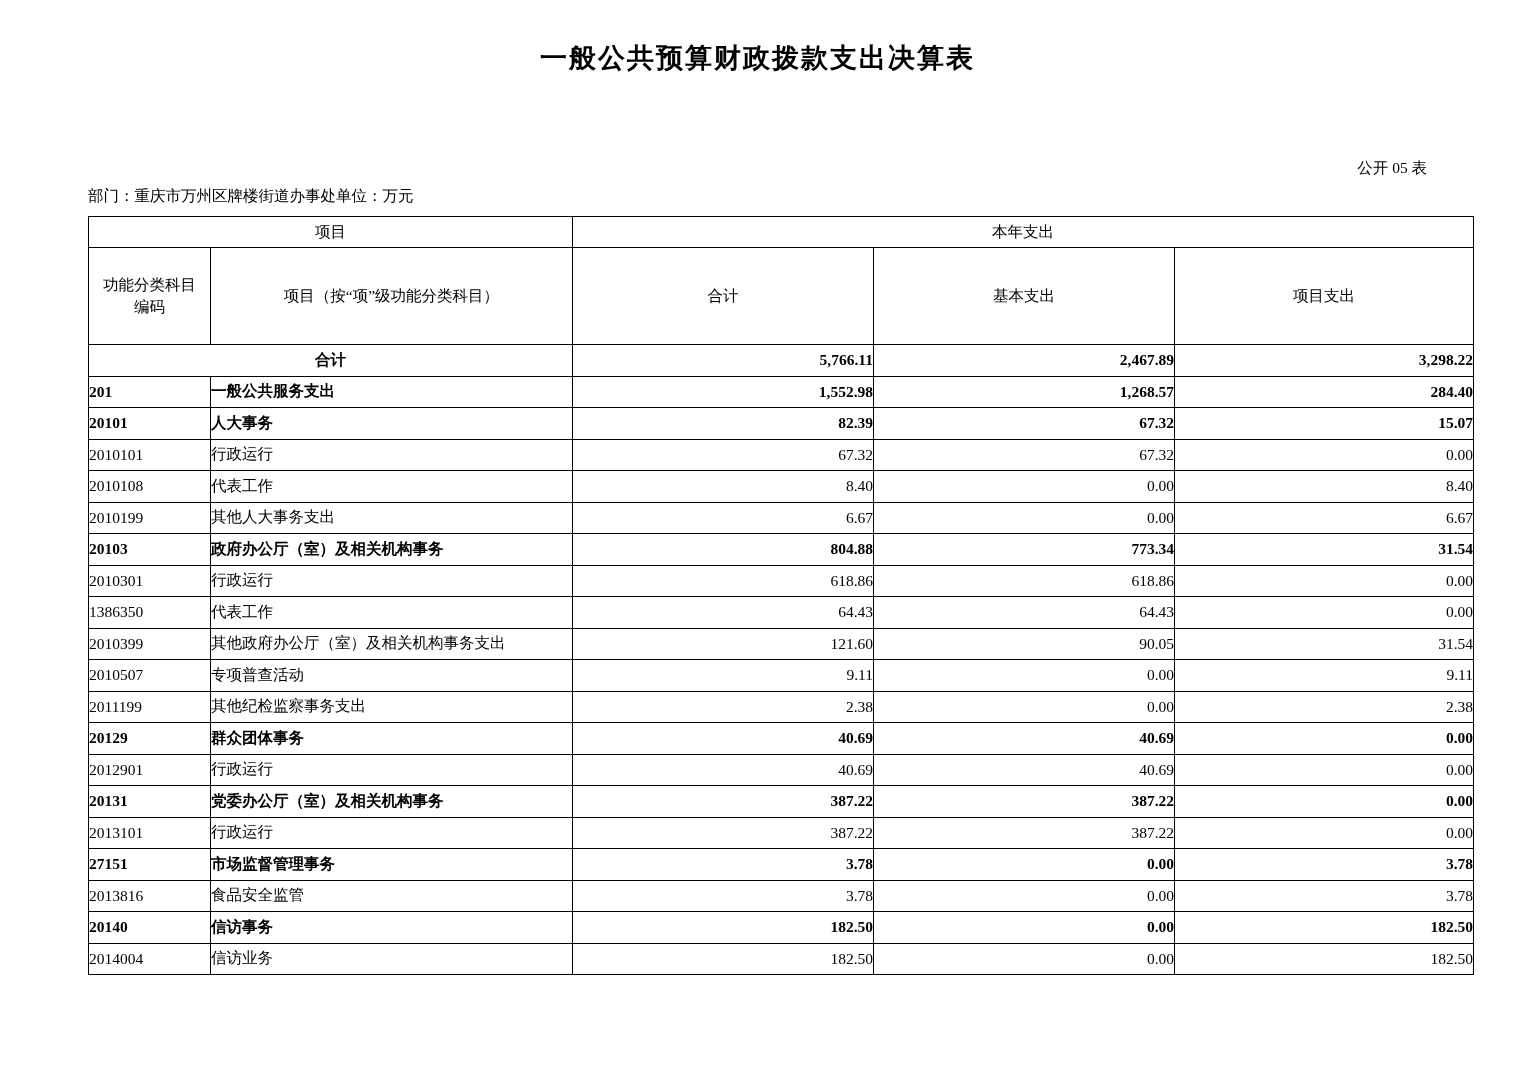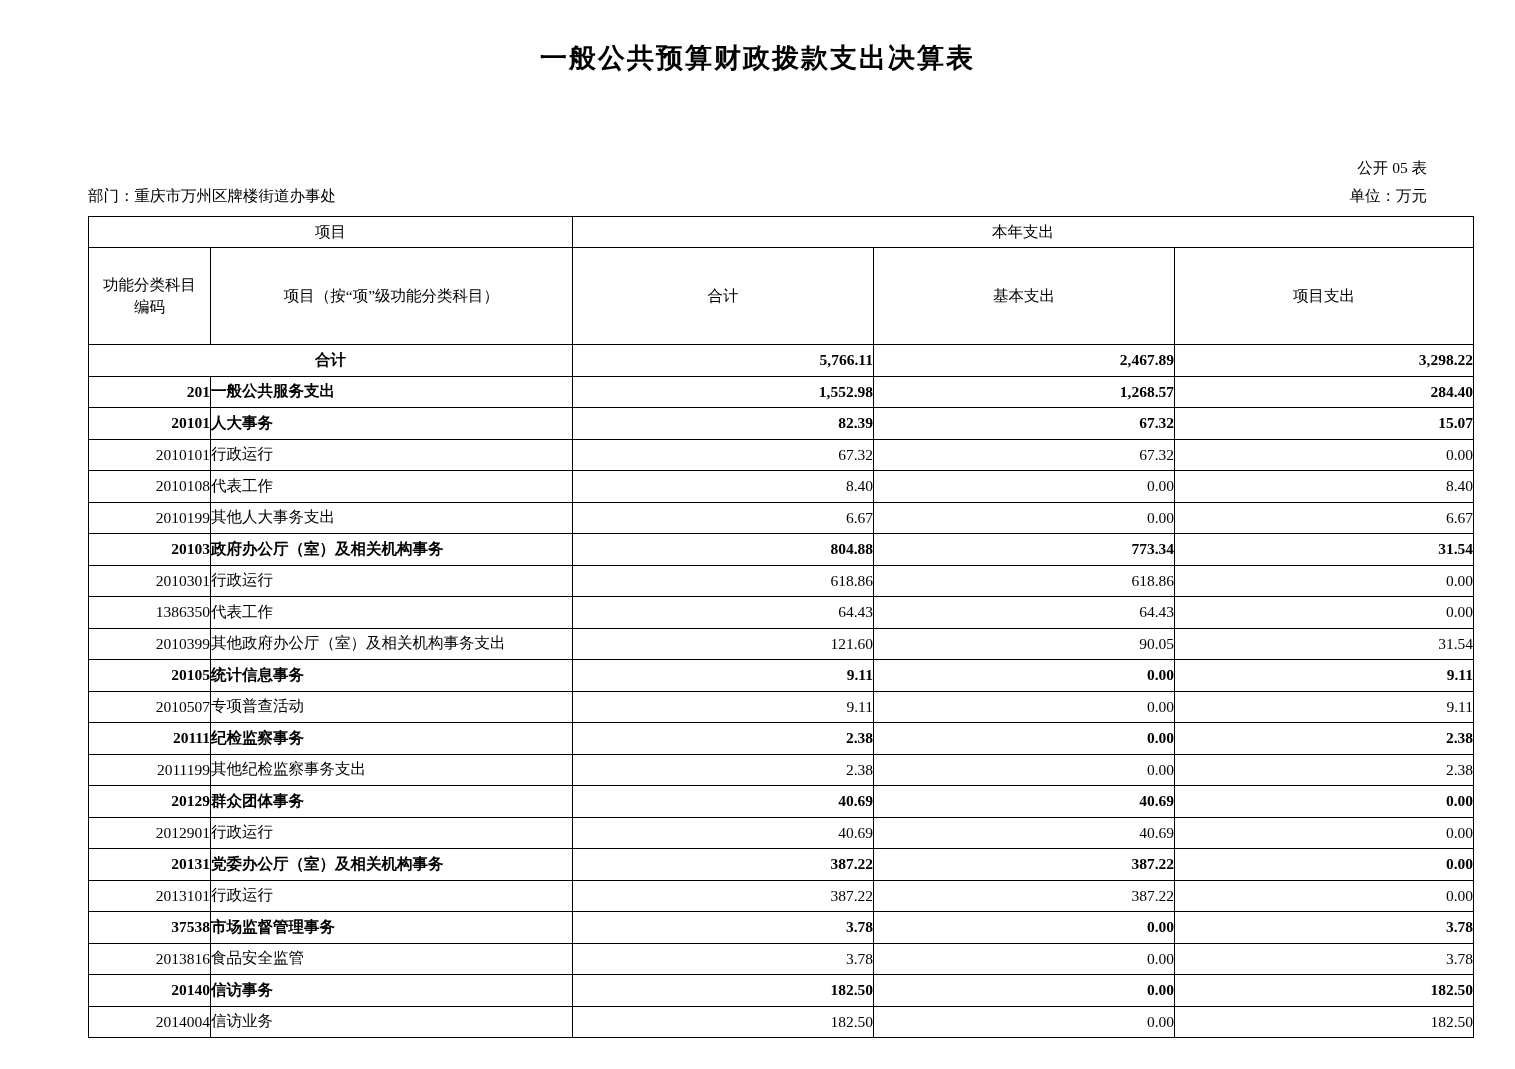--- a/index.html
+++ b/index.html
@@ -35,21 +35,20 @@
     top: 118px;
     font-size: 15.5px;
   }
   .meta-row {
     position: absolute;
     left: 88px;
     right: 88px;
     top: 146px;
     font-size: 15.5px;
     display: flex;
-    justify-content: space-between;
   }
   .meta-left { font-size: 15.5px; }
   .meta-right { font-size: 15.5px; }
 
   table.budget {
     position: absolute;
     left: 88px;
     top: 176px;
     width: 1385px;
     border-collapse: collapse;
@@ -81,21 +80,21 @@
   .hdr-main .twoline {
     line-height: 1.45;
   }
 
   tr.data td {
     height: 30.5px;
     vertical-align: middle;
   }
   td.code {
     padding-left: 8px;
-    text-align: right;
+    text-align: left;
     font-size: 15px;
     margin-left: 46px;
   }
   td.name {
     padding-left: 24px;
     text-align: left;
     font-size: 15.5px;
   }
   td.num {
     padding-right: 14px;
@@ -211,41 +210,27 @@
           <td class="num">64.43</td>
           <td class="num">0.00</td>
         </tr>
         <tr class="data">
           <td class="code">2010399</td>
           <td class="name">其他政府办公厅（室）及相关机构事务支出</td>
           <td class="num">121.60</td>
           <td class="num">90.05</td>
           <td class="num">31.54</td>
         </tr>
-        <tr class="data bold">
-          <td class="code">20105</td>
-          <td class="name">统计信息事务</td>
-          <td class="num">9.11</td>
-          <td class="num">0.00</td>
-          <td class="num">9.11</td>
-        </tr>
         <tr class="data">
           <td class="code">2010507</td>
           <td class="name">专项普查活动</td>
           <td class="num">9.11</td>
           <td class="num">0.00</td>
           <td class="num">9.11</td>
         </tr>
-        <tr class="data bold">
-          <td class="code">20111</td>
-          <td class="name">纪检监察事务</td>
-          <td class="num">2.38</td>
-          <td class="num">0.00</td>
-          <td class="num">2.38</td>
-        </tr>
         <tr class="data">
           <td class="code">2011199</td>
           <td class="name">其他纪检监察事务支出</td>
           <td class="num">2.38</td>
           <td class="num">0.00</td>
           <td class="num">2.38</td>
         </tr>
         <tr class="data bold">
           <td class="code">20129</td>
           <td class="name">群众团体事务</td>
@@ -268,21 +253,21 @@
           <td class="num">0.00</td>
         </tr>
         <tr class="data">
           <td class="code">2013101</td>
           <td class="name">行政运行</td>
           <td class="num">387.22</td>
           <td class="num">387.22</td>
           <td class="num">0.00</td>
         </tr>
         <tr class="data bold">
-          <td class="code">37538</td>
+          <td class="code">27151</td>
           <td class="name">市场监督管理事务</td>
           <td class="num">3.78</td>
           <td class="num">0.00</td>
           <td class="num">3.78</td>
         </tr>
         <tr class="data">
           <td class="code">2013816</td>
           <td class="name">食品安全监管</td>
           <td class="num">3.78</td>
           <td class="num">0.00</td>

